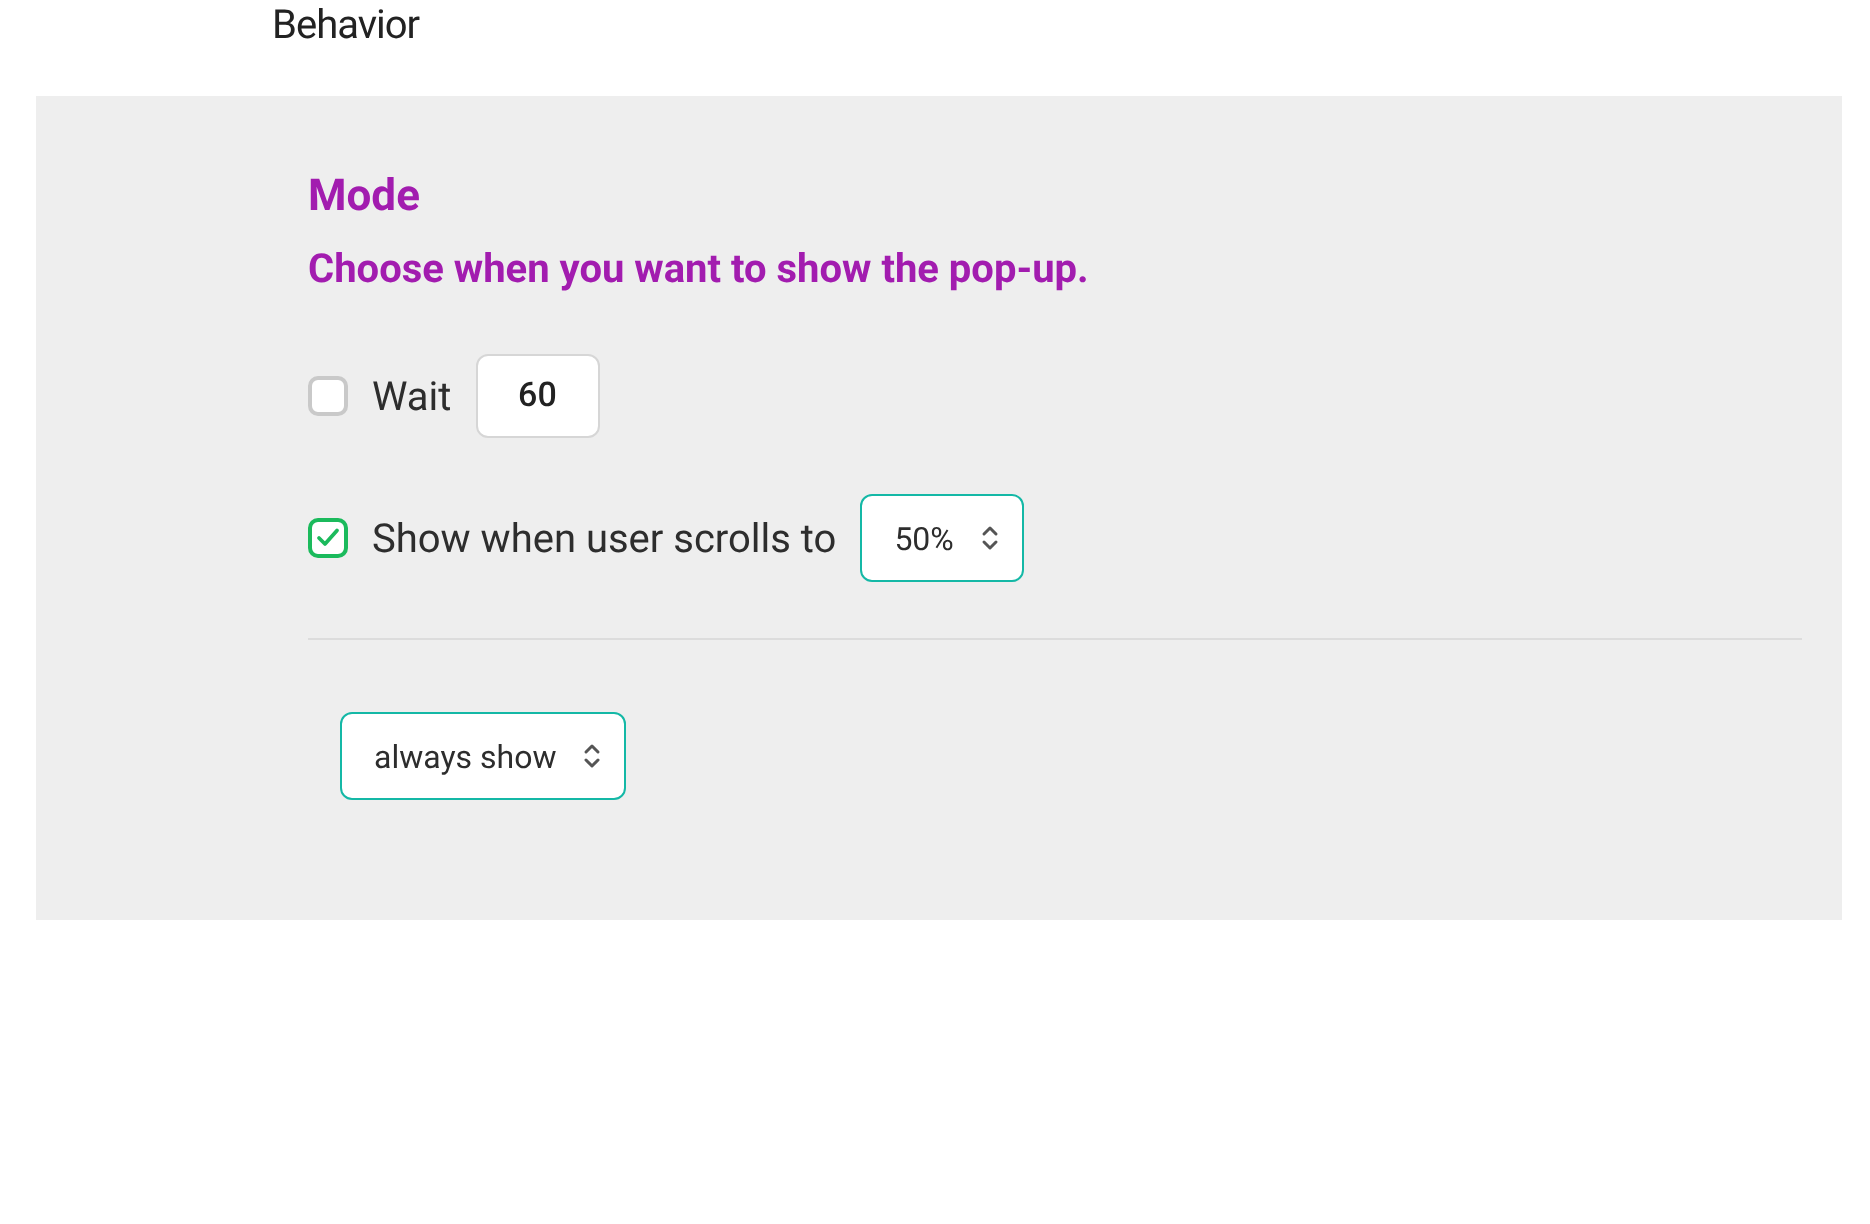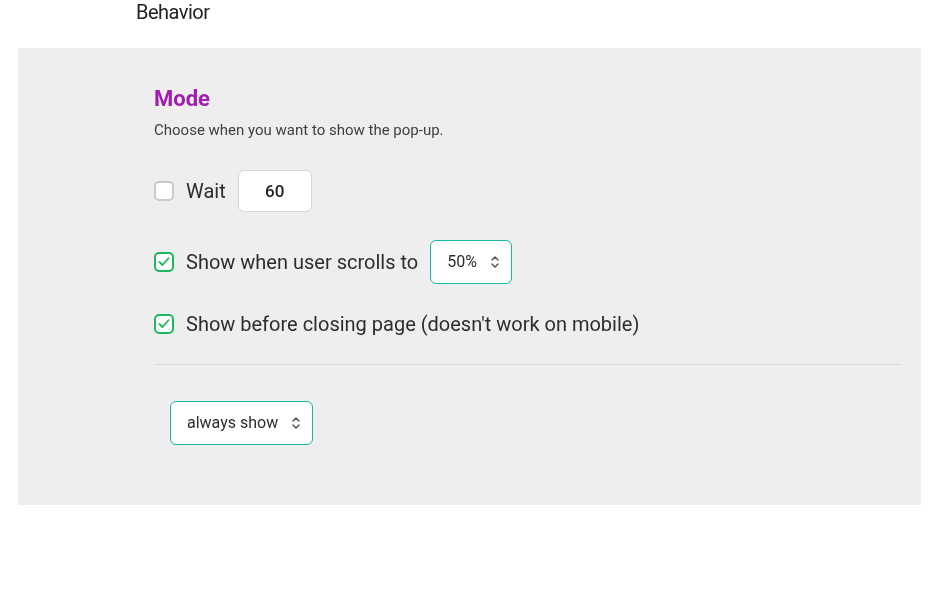--- a/index.html
+++ b/index.html
@@ -30,24 +30,25 @@
       margin-left: 18px;
       margin-right: 14px;
     }
     .section-title {
       font-size: 22px;
       font-weight: 700;
       color: #a21caf;
       margin-bottom: 8px;
     }
     .section-desc {
-      font-size: 15px;
-      color: #404040;
+      font-size: 20px;
+      color: #a21caf;
       margin-bottom: 28px;
       line-height: 1.5;
+      font-weight: bold;
     }
     .option-row {
       display: flex;
       align-items: center;
       gap: 12px;
       margin-bottom: 28px;
     }
     .checkbox {
       width: 20px;
       height: 20px;
@@ -70,21 +71,21 @@
       display: none;
     }
     .checkbox.checked svg {
       display: block;
     }
     .option-label {
       font-size: 20px;
       color: #2d2d2d;
     }
     .num-input {
-      width: 74px;
+      width: 62px;
       height: 42px;
       border: 1px solid #d6d6d6;
       border-radius: 6px;
       background: #fff;
       text-align: center;
       font-size: 17px;
       font-weight: 500;
       color: #222;
       font-family: inherit;
     }
@@ -158,28 +159,20 @@
         <span class="select-box">50%</span>
         <span class="select-caret">
           <svg viewBox="0 0 10 14" width="10" height="14">
             <path d="M2 5 L5 2 L8 5" stroke="#555" stroke-width="1.5" fill="none" stroke-linecap="round" stroke-linejoin="round"></path>
             <path d="M2 9 L5 12 L8 9" stroke="#555" stroke-width="1.5" fill="none" stroke-linecap="round" stroke-linejoin="round"></path>
           </svg>
         </span>
       </span>
     </div>
 
-    <div class="option-row">
-      <span class="checkbox checked">
-        <svg viewBox="0 0 16 16">
-          <path d="M2 8 L6 12 L14 3" stroke="#1bba5c" stroke-width="2.5" fill="none" stroke-linecap="round" stroke-linejoin="round"></path>
-        </svg>
-      </span>
-      <span class="option-label">Show before closing page (doesn't work on mobile)</span>
-    </div>
   </div>
 
   <hr class="divider">
 
   <div>
     <div class="freq-select-row">
       <span class="select-wrap">
         <span class="select-box">always show</span>
         <span class="select-caret">
           <svg viewBox="0 0 10 14" width="10" height="14">

